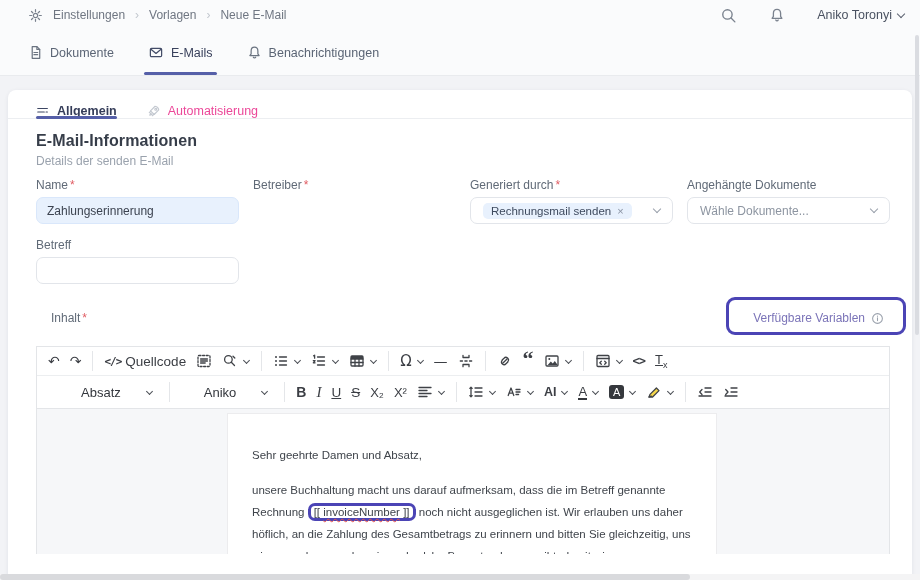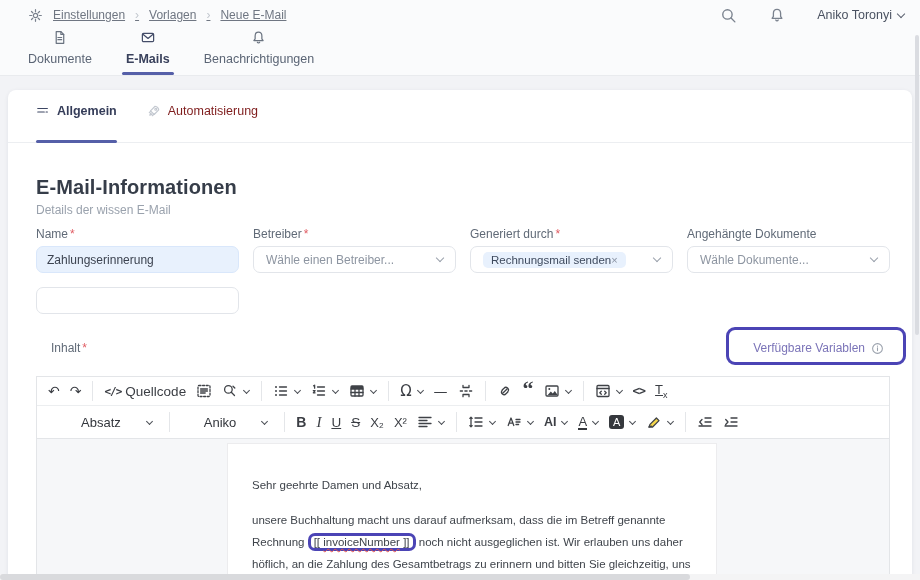--- a/index.html
+++ b/index.html
@@ -2,64 +2,64 @@
 <html><head>
 <meta charset="utf-8">
 <style>
   * { margin:0; padding:0; box-sizing:border-box; }
   html,body { width:920px; height:580px; overflow:hidden; }
   body { font-family:"Liberation Sans","DejaVu Sans",sans-serif; background:#f2f3f6; color:#3c4350; }
   .stage { position:relative; width:920px; height:580px; overflow:hidden; }
 
   
   .topbar { height:30px; background:#fafbfc; display:flex; align-items:center; justify-content:space-between; padding:0 16px 0 28px; }
-  .crumbs { display:flex; align-items:center; gap:10px; font-size:12px; color:#6f7682;text-decoration:underline; }
+  .crumbs { display:flex; align-items:center; gap:10px; font-size:12px; color:#6f7682; }
   .crumb { cursor:default; }
   .crumb-sep { color:#c2c7ce; font-size:12px; }
   .topbar-right { display:flex; align-items:center; gap:32px;text-align:right; }
   .uname { font-size:12.5px; color:#4a5261; display:flex; align-items:center; gap:6px; }
 
   svg.ic { display:block; fill:none; stroke:#7a828e; stroke-width:1.3; stroke-linecap:round; stroke-linejoin:round; }
 
   .caret { width:6px; height:6px; border-right:1.4px solid #5b6270; border-bottom:1.4px solid #5b6270; transform:rotate(45deg); margin-top:-3px; flex:none; }
   .caret.lt { border-color:#9aa1ac; }
 
   
   .maintabs { height:46px; background:#fafbfc; border-bottom:1px solid #e9ebee; display:flex; align-items:center; gap:34px; padding:0 28px; }
-  .mtab { display:flex; align-items:center; gap:7px; font-size:12.5px; color:#5b6575; height:100%; position:relative; cursor:pointer;flex-direction:column; }
-  .mtab.active { color:#39415c; font-weight:bold; }
+  .mtab { display:flex; align-items:center; gap:7px; font-size:12.5px; color:#5b6575; height:100%; position:relative; cursor:pointer; }
+  .mtab.active { color:#39415c; font-weight:normal; }
   .mtab.active::after { content:""; position:absolute; left:-4px; right:-4px; bottom:0; height:3px; border-radius:3px; background:#555fa8; }
   .mtab svg.ic { stroke:#6a7380; }
   .mtab.active svg.ic { stroke:#434c68; }
 
   
   .card { position:absolute; top:90px; left:8px; right:8px; bottom:0; background:#ffffff; border-radius:8px 8px 0 0; box-shadow:0 1px 4px rgba(30,40,60,.08); }
 
   .subtabs { display:flex; align-items:center; gap:30px; padding:14px 28px 0 28px; border-bottom:1px solid #eceef1; }
-  .stab { display:flex; align-items:center; gap:7px; font-size:12.5px; padding-bottom:24px; position:relative; cursor:pointer; }
+  .stab { display:flex; align-items:center; gap:7px; font-size:12.5px; padding-bottom:0; position:relative; cursor:pointer; }
   .stab.active { color:#353d59; font-weight:bold; }
   .stab.active::after { content:""; position:absolute; left:0; right:0; bottom:-1px; height:3px; border-radius:3px; background:#555fa8; }
-  .stab.inactive { color:#7f1d1d; }
+  .stab.inactive { color:#ec4899; }
   .stab.inactive svg.ic { stroke:#c3c8d0; }
   .stab.active svg.ic { stroke:#3d4663; }
 
   .sechead { padding:13px 28px 2px 28px; }
-  .sechead h1 { font-size:20px; font-weight:bold; color:#363d49; letter-spacing:.1px;margin-top:20px; }
+  .sechead h1 { font-size:16px; font-weight:bold; color:#363d49; letter-spacing:.1px; }
   .sechead p { font-size:12px; color:#9aa2ad; margin-top:4px; }
 
   
   .formgrid { display:grid; grid-template-columns:1fr 1fr 1fr 1fr; column-gap:14px; row-gap:14px; padding:8px 22px 0 28px; margin-right:0; }
   .field { }
   .flabel { font-size:12px; color:#606a77; margin-bottom:5px; }
   .req { color:#e05c63; margin-left:2px; }
   .tinput { width:100%; height:27px; border:1px solid #e2e5ea; border-radius:7px; background:#fff; font-size:12px; color:#3c4350; padding:0 10px; font-family:inherit; outline:none; }
   .tinput.filled { background:#e8f1fd; border-color:#d9e7fb; }
   .selbox { height:27px; border:1px solid #e2e5ea; border-radius:7px; background:#fff; display:flex; align-items:center; padding:0 12px; font-size:12px; color:#8d95a1; cursor:pointer; }
   .selbox .grow { flex:1; }
-  .chip { display:inline-flex; align-items:center; background:#e8f1fd; border-radius:5px; padding:2px 8px; font-size:11.5px; color:#3e4a5e; }
+  .chip { display:inline-flex; align-items:center; gap:6px; background:#e8f1fd; border-radius:5px; padding:2px 8px; font-size:11.5px; color:#3e4a5e; }
   .chip .x { color:#8a93a3; font-size:11px; cursor:pointer; }
 
   
   .contentrow { display:flex; align-items:center; justify-content:space-between; padding:12px 28px 6px 28px; }
   .varlink { position:relative; display:inline-flex; align-items:center; gap:6px; font-size:12px; color:#7b74b8; cursor:pointer; }
   .varlink svg.ic { stroke:#9aa1ac; }
   .annbox-vars { position:absolute; left:-27px; right:-22px; top:-14px; bottom:-10px; border:3px solid #4b44b5; border-radius:9px; pointer-events:none; }
 
   
   .editor { margin:0 22px 0 28px; border:1px solid #e3e5e8; border-bottom:none; }
@@ -167,37 +167,33 @@
           <path d="M9.2 2.6c2 .3 3.9 2.2 4.2 4.2l-5.2 5.2-4.2-4.2z"></path>
             <circle cx="10" cy="6" r="1.1"></circle>
           <path d="M4.3 8.2L2.6 9.9M7.8 11.7L6.1 13.4M3.2 12.8l.9-2.3 1.4 1.4z"></path>
         </svg>
         <span>Automatisierung</span>
       </div>
     </div>
 
     <div class="sechead">
       <h1>E-Mail-Informationen</h1>
-      <p>Details der wissen E-Mail</p>
+      <p>Details der senden E-Mail</p>
     </div>
 
     <div class="formgrid">
       <div class="field">
         <div class="flabel">
           <span>Name</span><span class="req">*</span>
         </div>
         <input class="tinput filled" value="Zahlungserinnerung" style="">
       </div>
       <div class="field">
         <div class="flabel">
           <span>Betreiber</span><span class="req">*</span>
-        </div>
-        <div class="selbox">
-          <span class="grow">Wähle einen Betreiber...</span>
-          <span class="caret lt"></span>
         </div>
       </div>
 
       <div class="field">
         <div class="flabel">
           <span>Generiert durch</span><span class="req">*</span>
         </div>
         <div class="selbox">
           <span class="grow">
             <span class="chip">
@@ -212,20 +208,23 @@
         <div class="flabel">
           <span>Angehängte Dokumente</span>
         </div>
         <div class="selbox">
           <span class="grow">Wähle Dokumente...</span>
           <span class="caret lt"></span>
         </div>
       </div>
 
       <div class="field">
+        <div class="flabel">
+          <span>Betreff</span>
+        </div>
         <input class="tinput" value="" style="">
       </div>
       <div class="field"></div>
     </div>
 
     <div class="contentrow">
       <div class="flabel" style="margin:15px">
         <span>Inhalt</span><span class="req">*</span>
       </div>
       <span class="varlink">

